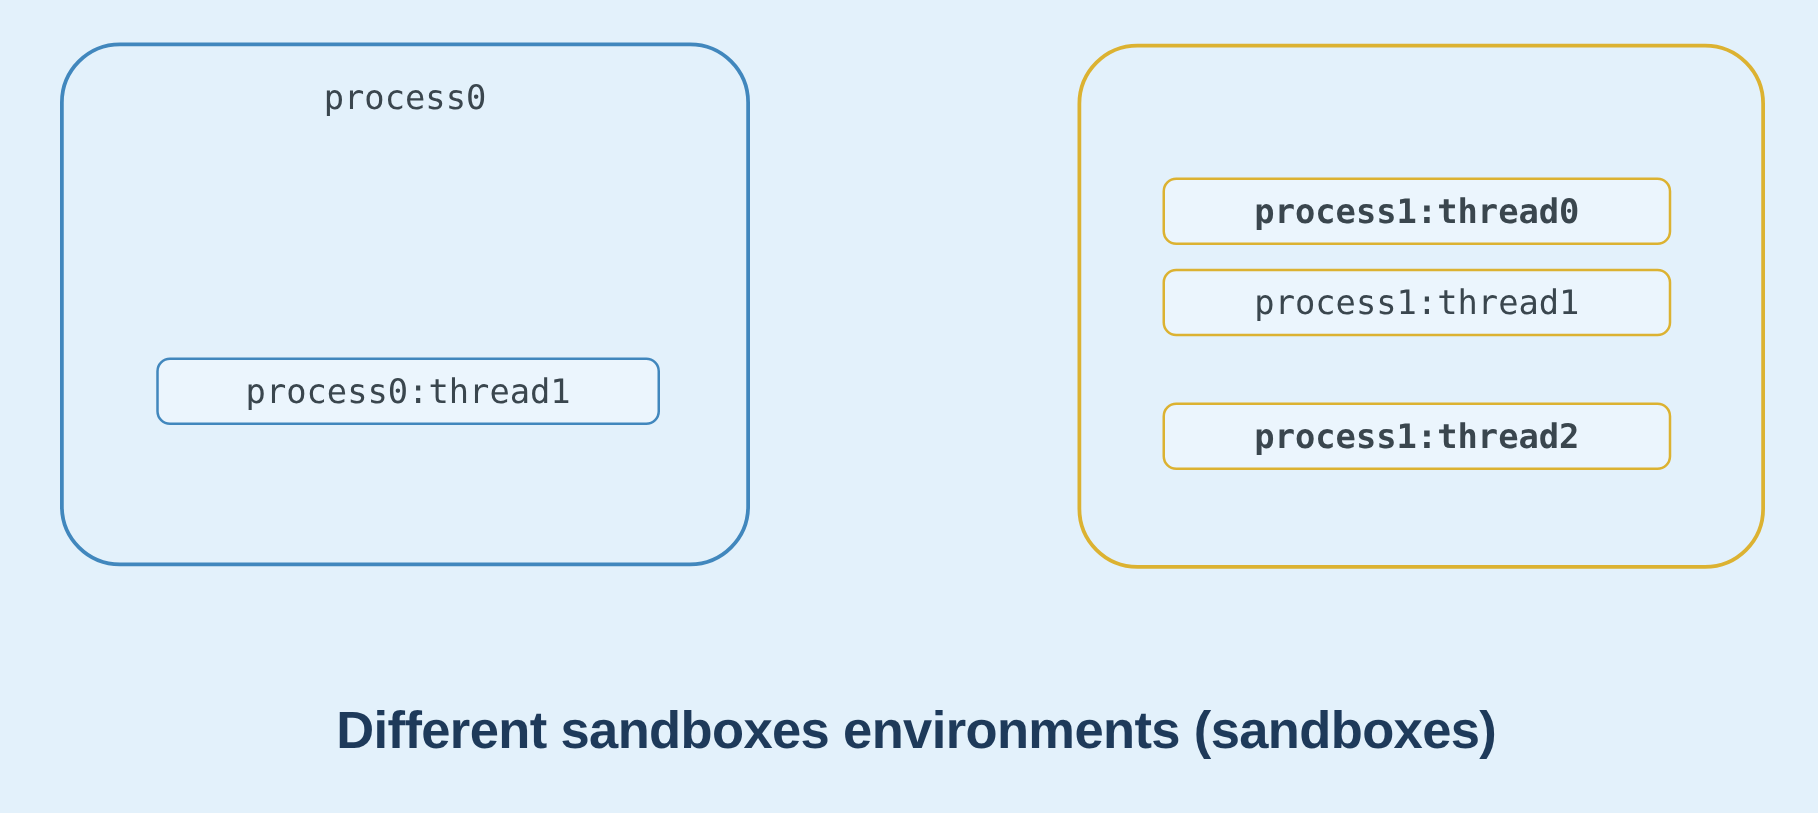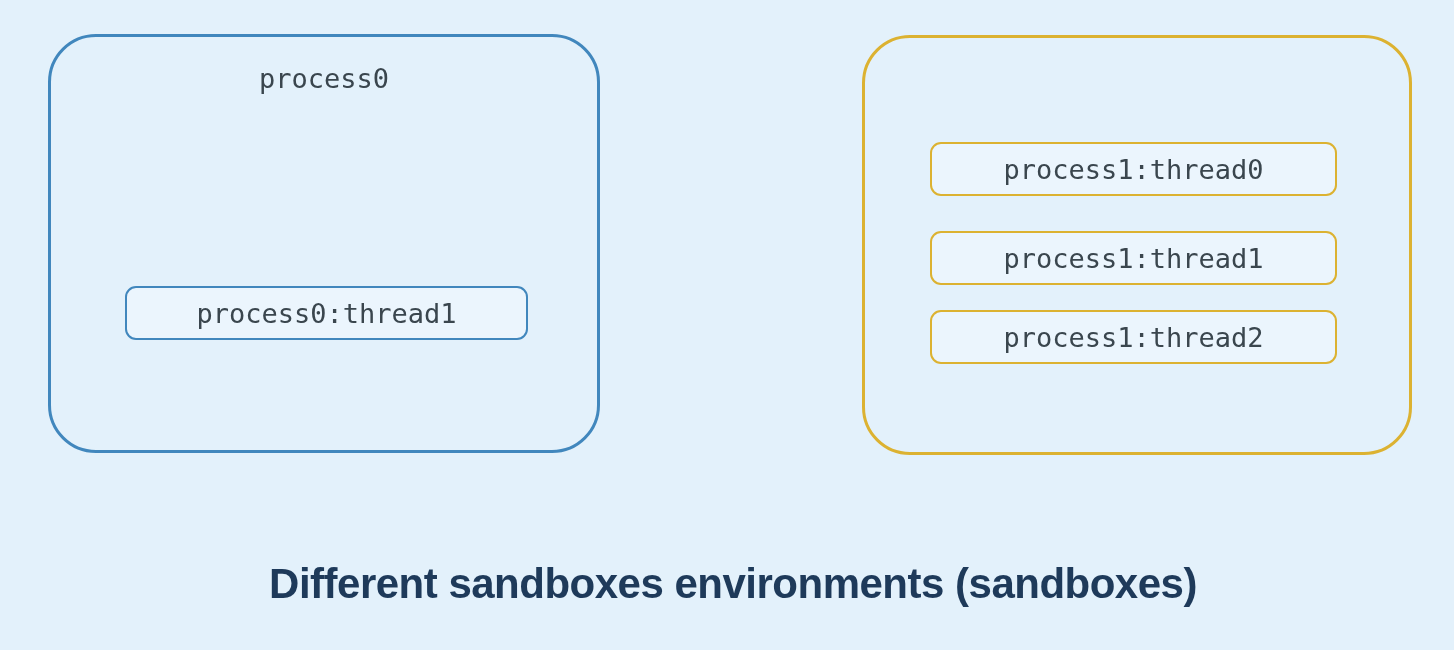--- a/index.html
+++ b/index.html
@@ -71,23 +71,23 @@
     border-color: var(--blue, #4187bd);
   }
   .p0 .thread-box.t0 { top: 151px; }
   .p0 .thread-box.t1 { top: 249px; text-align: right; }
   .p1 .thread-box {
     left: 65px;
     width: 407px;
     height: 54px;
     border-color: var(--gold, #dcb231);
   }
-  .p1 .thread-box.t0 { top: 104px; }
-  .p1 .thread-box.t1 { top: 193px; }
-  .p1 .thread-box.t2 { top: 272px; }
+  .p1 .thread-box.t0 { top: 104px; font-weight: bold; }
+  .p1 .thread-box.t1 { top: 177px; }
+  .p1 .thread-box.t2 { top: 284px; font-weight: bold; }
   .caption {
     position: absolute;
     left: 0;
     right: 0;
     top: 560px;
     text-align: center;
     font-family: "Liberation Sans", sans-serif;
     font-weight: bold;
     font-size: 42px;
     line-height: 48px;

